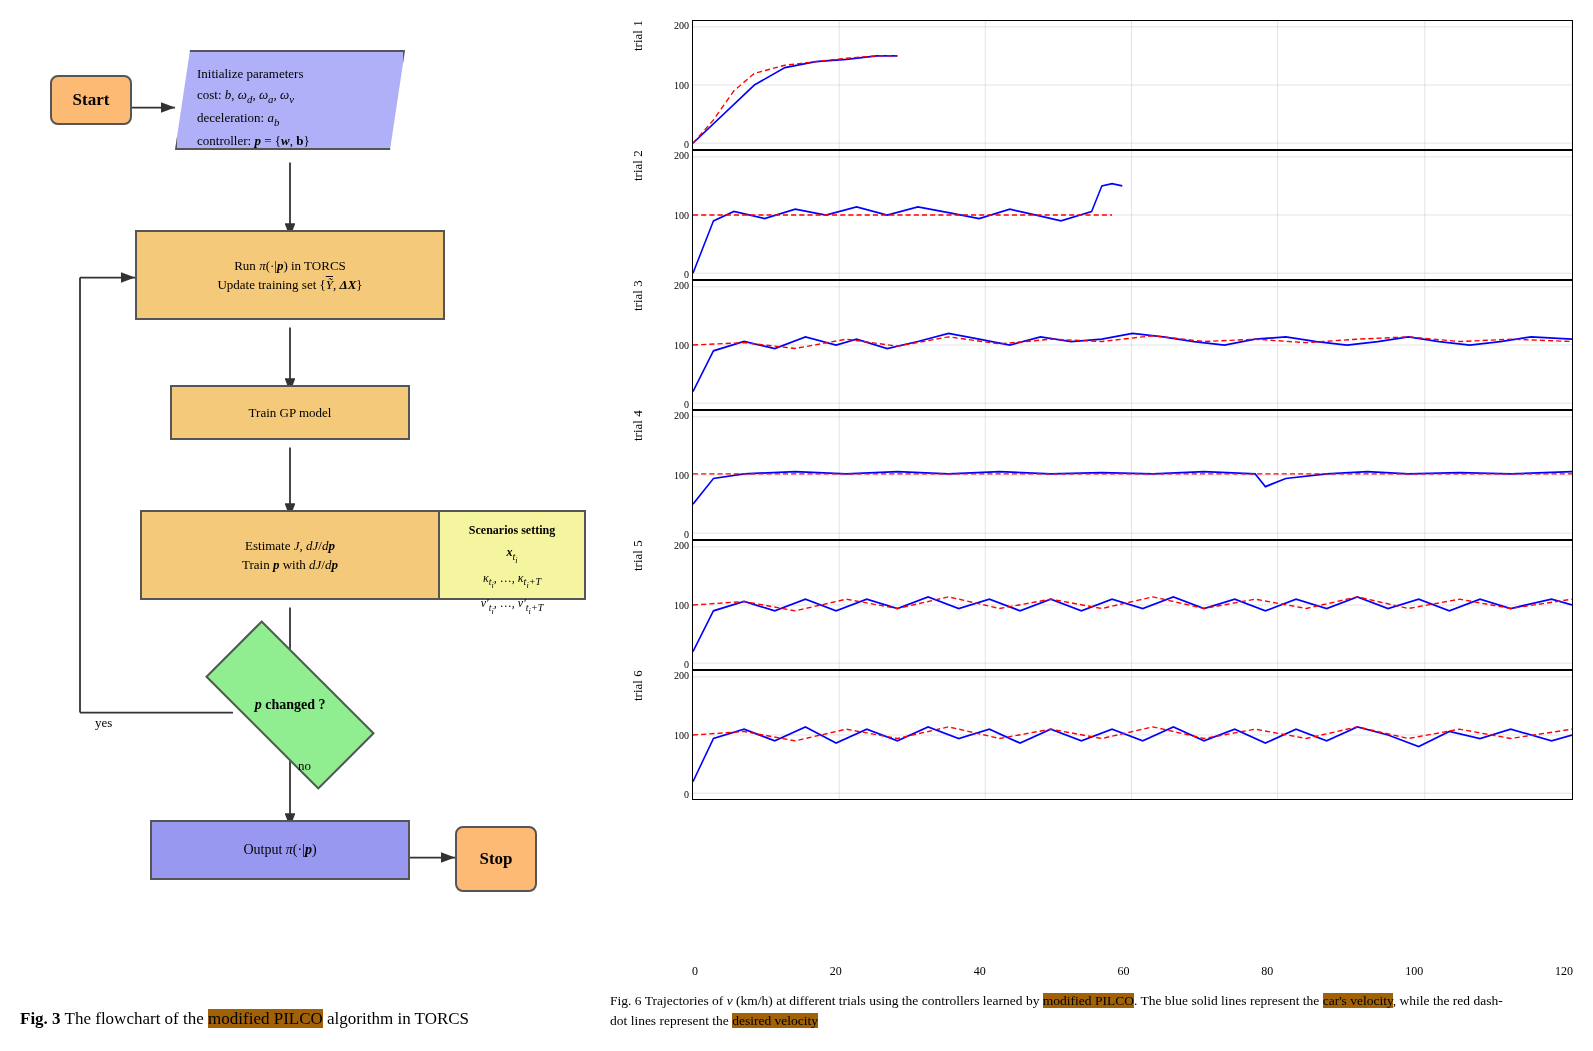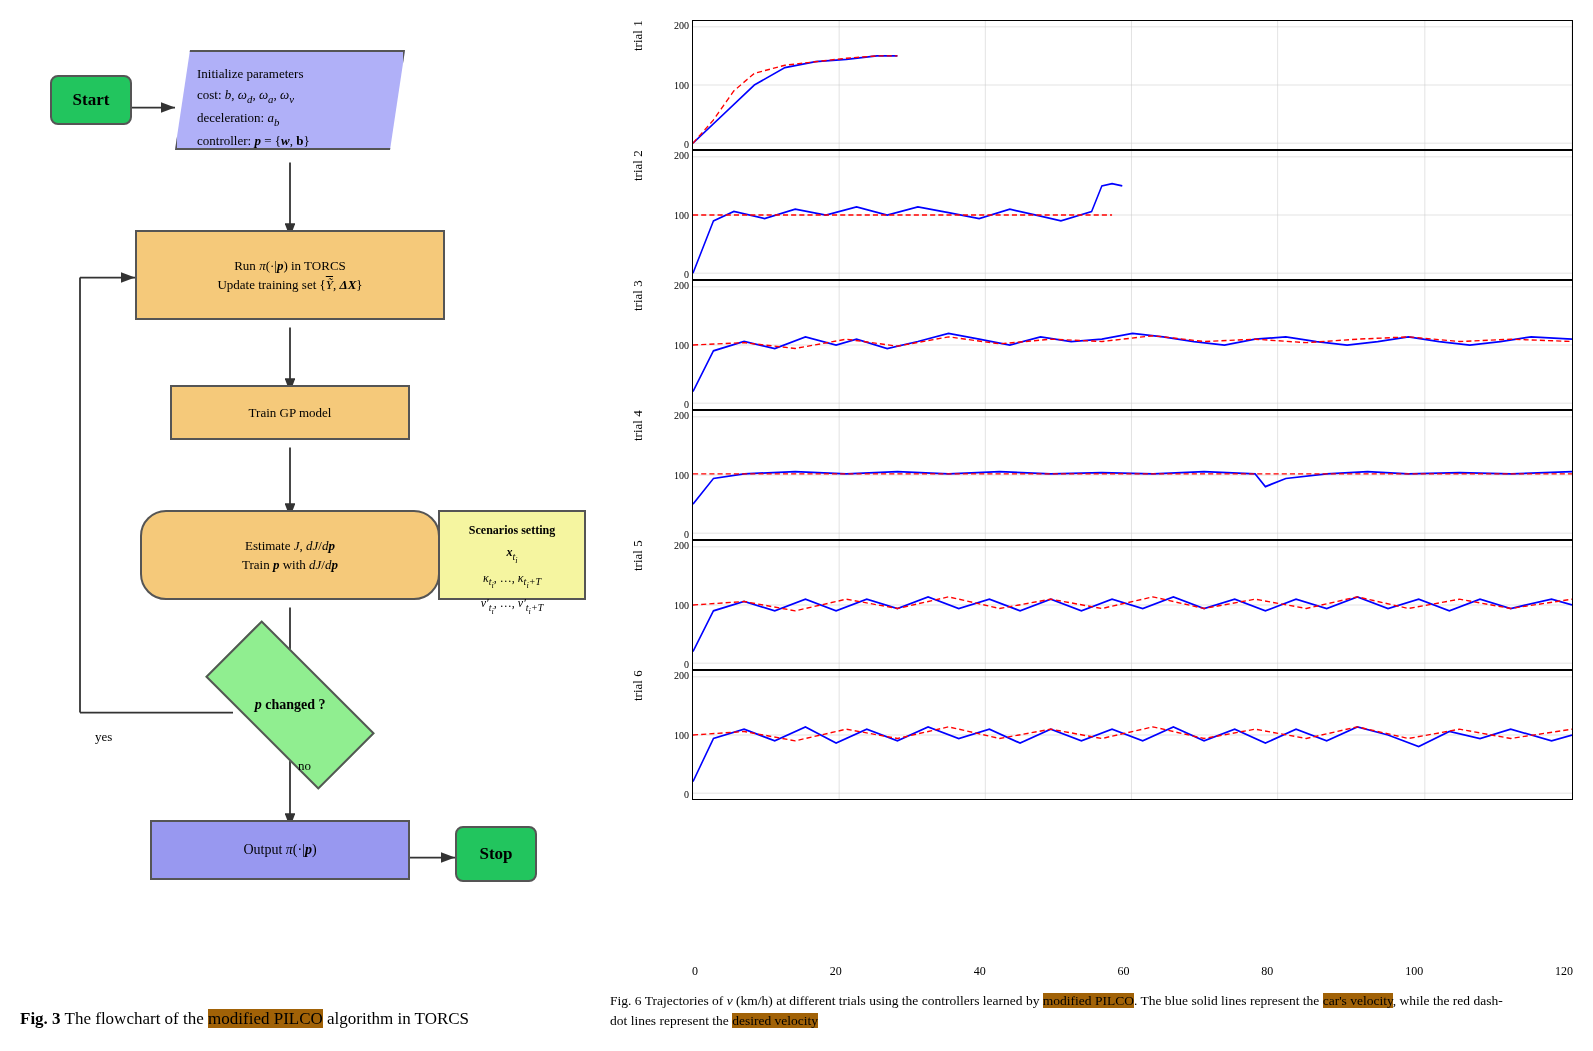--- a/index.html
+++ b/index.html
@@ -145,21 +145,21 @@
     }
     .diamond-text {
       transform: rotate(-45deg);
       font-size: 14px;
       font-weight: bold;
       text-align: center;
       line-height: 1.3;
     }
     .start-stop-btn {
       position: absolute;
-      background: #22c55e;
+      background: #fdba74;
       border-radius: 8px;
       border: 2.5px solid #555;
       display: flex;
       align-items: center;
       justify-content: center;
       font-size: 17px;
       font-weight: bold;
     }
     .scenarios-box {
       position: absolute;
@@ -233,21 +233,21 @@
       <div>
         <div>Run <span class="math">π</span>(·|<span class="bold math">p</span>) in TORCS</div>
         <div>Update training set {<span class="math" style="text-decoration: overline;">Ỹ</span>, <span class="math bold">ΔX</span>}</div>
       </div>
     </div>
 
     <div class="rect-orange" style="left:150px; top:365px; width:240px; height:55px;">
       <span>Train GP model</span>
     </div>
 
-    <div class="rect-orange" style="left:120px; top:490px; width:300px; height:90px;border-radius:26px;">
+    <div class="rect-orange" style="left:120px; top:490px; width:300px; height:90px;">
       <div>
         <div>Estimate <span class="math">J</span>, <span class="math">dJ</span>/<span class="math">d</span><span class="bold math">p</span></div>
         <div>Train <span class="bold math">p</span> with <span class="math">dJ</span>/<span class="math">d</span><span class="bold math">p</span></div>
       </div>
     </div>
 
     <div class="scenarios-box" style="left:418px; top:490px; width:148px; height:90px; font-size:12px;">
       <div style="font-weight:bold; margin-bottom:2px;">Scenarios setting</div>
       <div><span class="bold math">x</span><sub><span class="math">t<sub>i</sub></span></sub></div>
       <div><span class="math">κ<sub>t<sub>i</sub></sub></span>, …, <span class="math">κ<sub>t<sub>i</sub>+T</sub></span></div>
@@ -255,29 +255,29 @@
     </div>
 
     <div class="diamond-wrap" style="left:190px; top:645px;">
       <div class="diamond-shape" style="width:160px; height:80px;">
         <div class="diamond-text">
           <span class="bold math">p</span> changed ?
         </div>
       </div>
     </div>
 
-    <div style="position:absolute; left:75px; top:695px; font-size:13px;margin-top:14px;">yes</div>
+    <div style="position:absolute; left:75px; top:695px; font-size:13px;">yes</div>
 
     <div style="position:absolute; left:278px; top:738px; font-size:13px;">no</div>
 
     <div class="rect-purple" style="left:130px; top:800px; width:260px; height:60px; font-size:14px;">
       <span>Output <span class="math">π</span>(·|<span class="bold math">p</span>)</span>
     </div>
 
-    <div class="start-stop-btn" style="left:435px; top:806px; width:82px; height:56px;">
+    <div class="start-stop-btn" style="left:435px; top:806px; width:82px; height:66px;">
       <span>Stop</span>
     </div>
   </div>
 
   <div class="fig-caption">
     <span class="fig-label">Fig. 3</span><span> The flowchart of the <span class="highlight-yellow">modified PILCO</span> algorithm in TORCS</span>
   </div>
 </div>
 
 <div class="right-panel">

